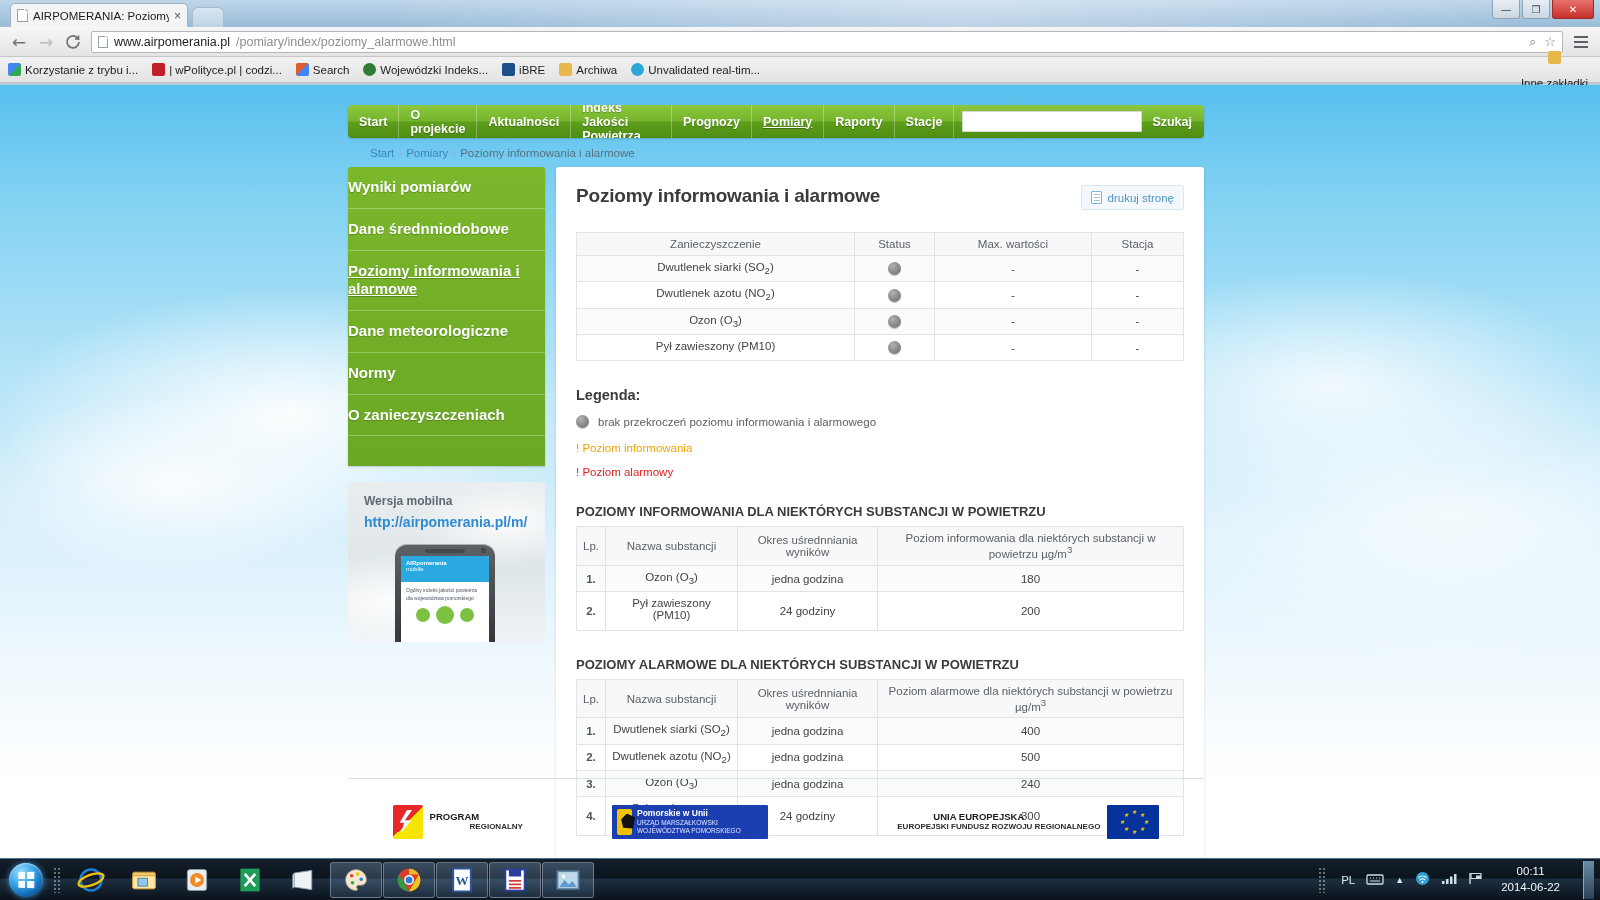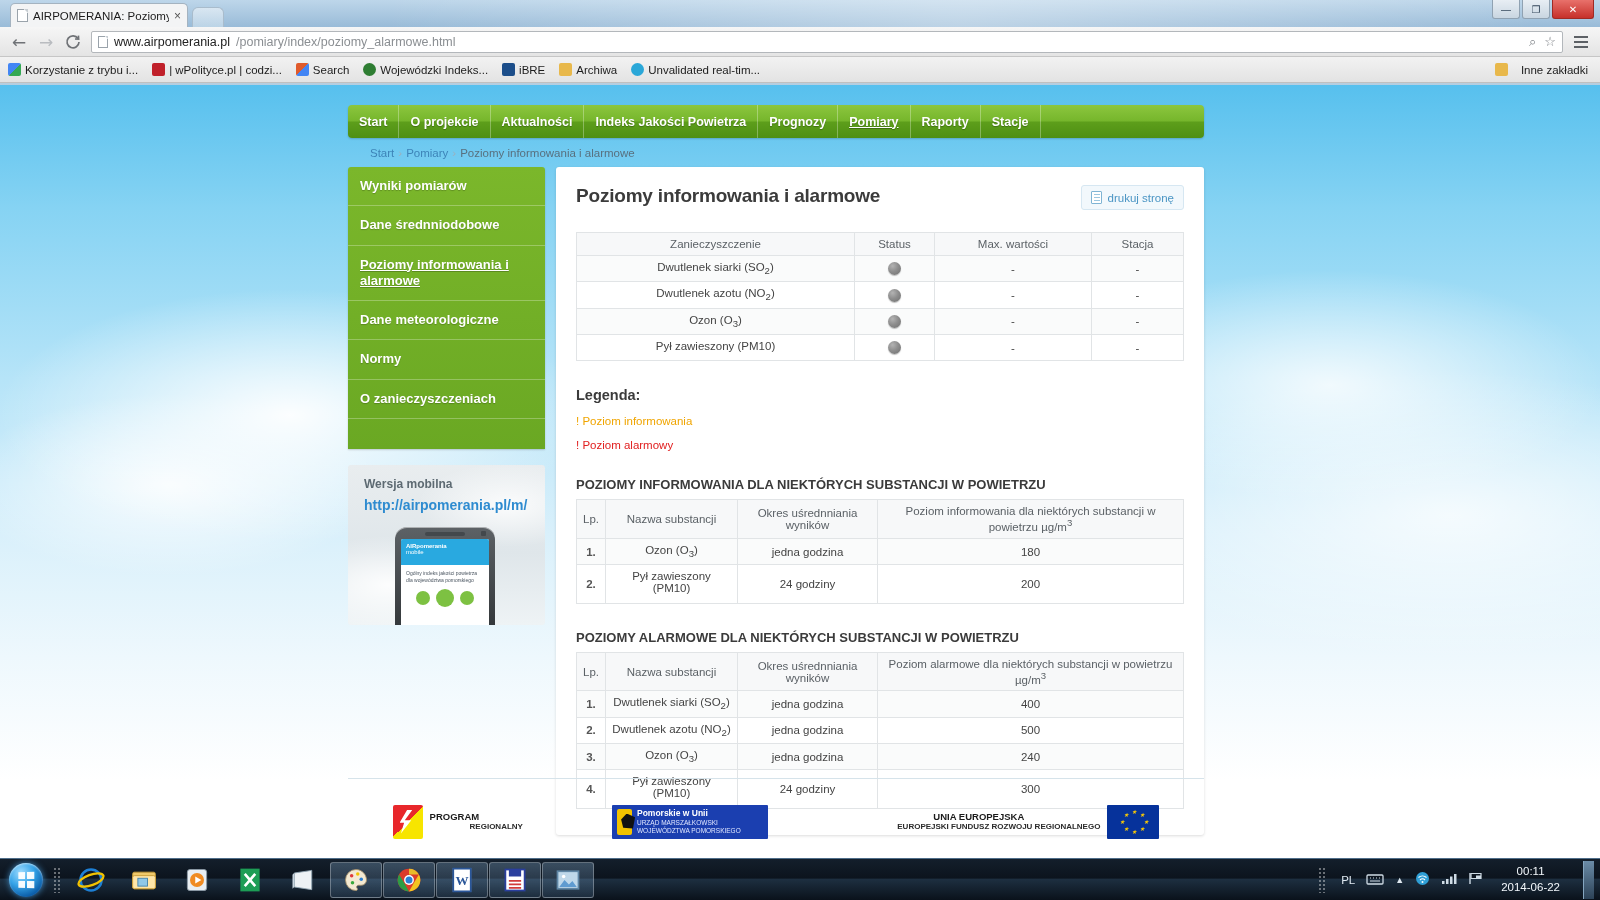--- a/index.html
+++ b/index.html
@@ -71,21 +71,21 @@
   .menu-icon { width:18px; display:flex; flex-direction:column; gap:3px; align-items:center;}
   .menu-icon i{ display:block; width:14px; height:2px; background:#5d6166; }
 
   .bookmarks {
     height: 26px; background: linear-gradient(to bottom,#f2f2f2,#e3e3e3);
     border-bottom: 1px solid #c0c0c0;
     display:flex; align-items:center; gap:14px; padding:0 8px; font-size:11.5px; color:#1c1c1c;
   }
   .bm { display:flex; align-items:center; gap:4px; white-space:nowrap; }
   .bm .fav { width:13px; height:13px; border-radius:2px; flex:0 0 auto; }
-  .bm-right{ margin-left:auto; display:flex; align-items:center; gap:13px; padding-right:4px;}
+  .bm-right{ margin-left:auto; display:flex; align-items:center; gap:13px; padding-right:4px;flex-direction:column;}
 
   
   #viewport {
     position:absolute; left:0; top:85px; width:1600px; height: 773px;
     overflow:hidden;
     background:
       radial-gradient(ellipse 420px 180px at 290px 330px, rgba(255,255,255,.95), rgba(255,255,255,0) 70%),
       radial-gradient(ellipse 300px 130px at 170px 400px, rgba(255,255,255,.85), rgba(255,255,255,0) 70%),
       radial-gradient(ellipse 380px 160px at 1330px 300px, rgba(255,255,255,.8), rgba(255,255,255,0) 72%),
       radial-gradient(ellipse 500px 200px at 1450px 430px, rgba(255,255,255,.75), rgba(255,255,255,0) 72%),
@@ -120,21 +120,21 @@
 
   .columns { display:flex; align-items:flex-start; gap:11px; }
 
   
   .sidebar{ width:197px; flex:0 0 197px; }
   .sidemenu{
     background: linear-gradient(to bottom,#7bb72b,#6aa823);
     border-radius:3px 3px 0 0; overflow:hidden; box-shadow:0 1px 2px rgba(0,0,0,.18);
   }
   .sidemenu a{
-    display:block; padding:11px 12px; color:#fff; font-size:13px; font-weight:bold;
+    display:block; padding:11px 0; color:#fff; font-size:15px; font-weight:bold;
     text-decoration:none; border-bottom:1px solid rgba(255,255,255,.28);
     line-height:1.25; text-shadow:0 1px 1px rgba(0,0,0,.22);
   }
   .sidemenu a.active{ text-decoration:underline; }
   .sidemenu .filler{ height:30px; border-bottom:none; }
 
   .mobilebox{
     margin-top:16px; height:160px; border-radius:3px; overflow:hidden; position:relative;
     background:
       radial-gradient(ellipse 150px 70px at 40px 120px, rgba(255,255,255,.9), rgba(255,255,255,0) 70%),
@@ -345,20 +345,24 @@
 
       <div class="topnav">
         <a href="#">Start</a>
         <a href="#">O projekcie</a>
         <a href="#">Aktualności</a>
         <a href="#">Indeks Jakości Powietrza</a>
         <a href="#">Prognozy</a>
         <a href="#" class="active">Pomiary</a>
         <a href="#">Raporty</a>
         <a href="#">Stacje</a>
+        <div class="searchwrap">
+          <input type="text" value="" style="">
+          <span class="searchbtn">Szukaj</span>
+        </div>
       </div>
 
       <div class="breadcrumb">
         <a href="#">Start</a><span class="sep">›</span><a href="#">Pomiary</a><span class="sep">›</span><span class="cur">Poziomy informowania i alarmowe</span>
       </div>
 
       <div class="columns">
 
         <div class="sidebar">
           <div class="sidemenu">
@@ -435,20 +439,24 @@
               <tr>
                 <td><span>Pył zawieszony (PM10)</span><sub></sub><span></span></td>
                 <td><span class="dot"></span></td>
                 <td>-</td>
                 <td>-</td>
               </tr>
             </tbody>
           </table>
 
           <h2 class="legend-title">Legenda:</h2>
+          <div class="legend-row">
+            <span class="dot"></span>
+            <span>brak przekroczeń poziomu informowania i alarmowego</span>
+          </div>
           <div class="lvl-info">! Poziom informowania</div>
           <div class="lvl-alarm">! Poziom alarmowy</div>
 
           <h3 class="sect">POZIOMY INFORMOWANIA DLA NIEKTÓRYCH SUBSTANCJI W POWIETRZU</h3>
           <table class="tbl t2">
             <thead>
                 <tr>
               <th>Lp.</th>
               <th>Nazwa substancji</th>
               <th>Okres uśrednniania wyników</th>

